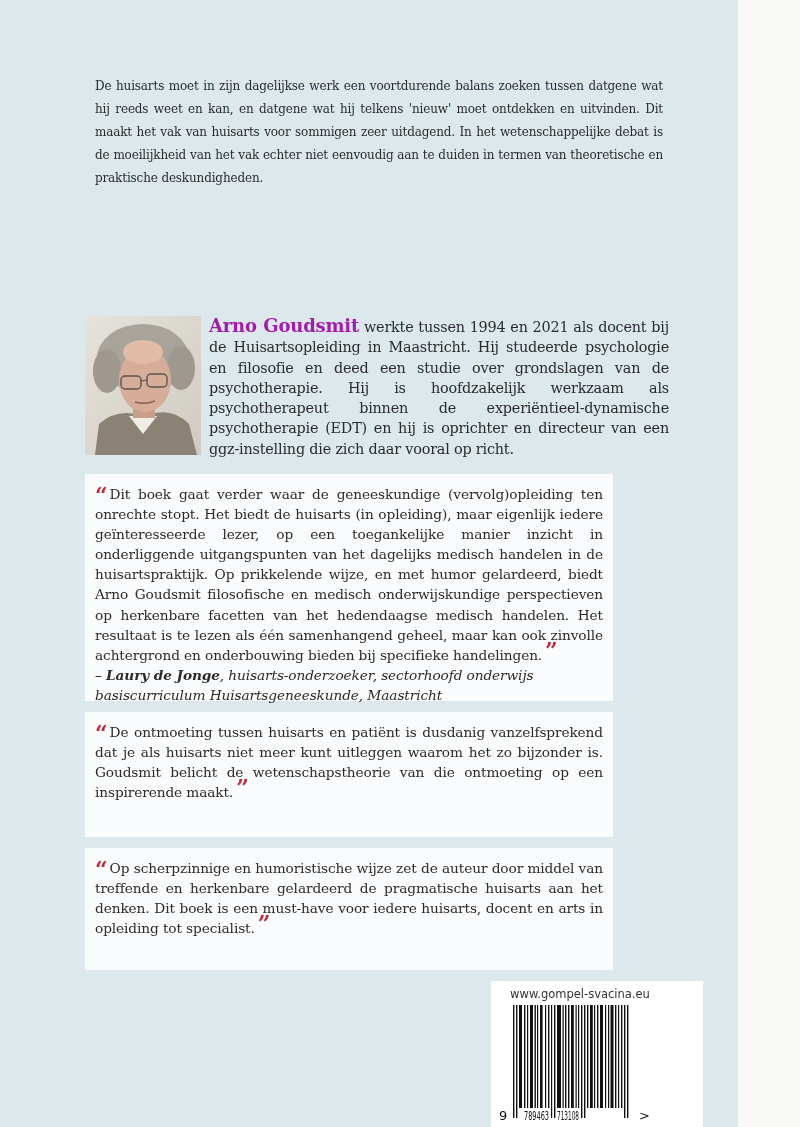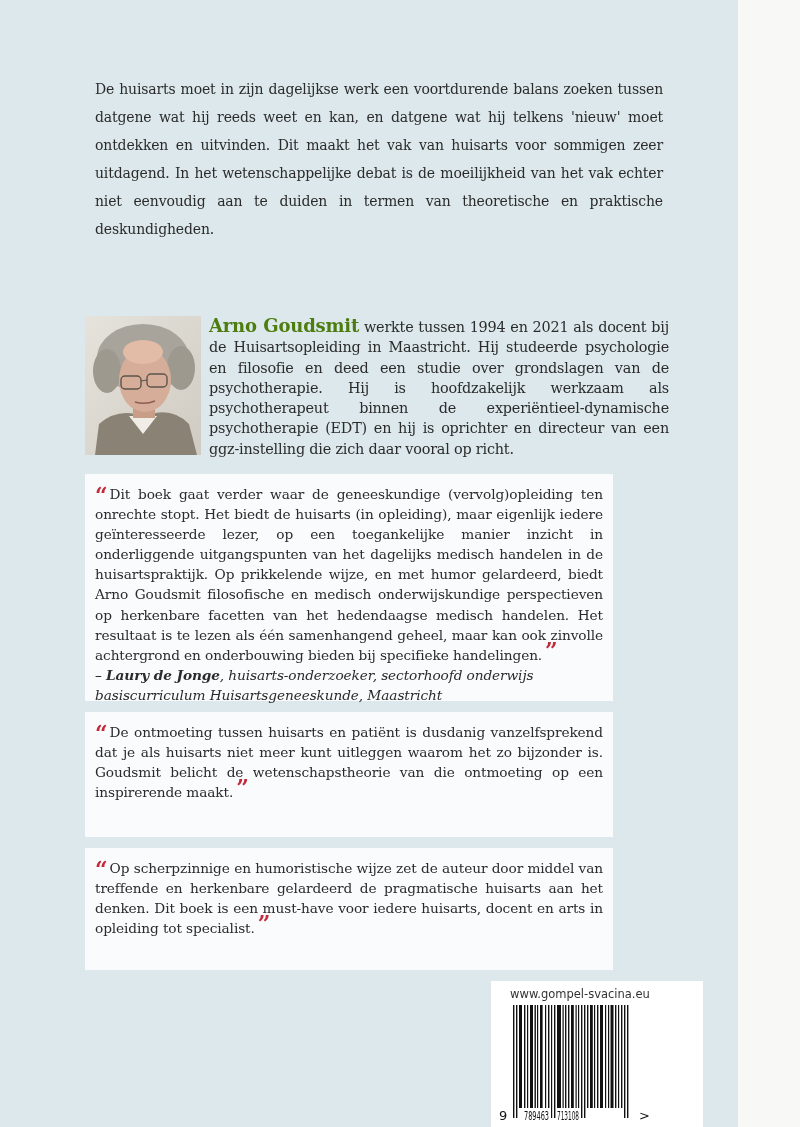--- a/index.html
+++ b/index.html
@@ -15,38 +15,38 @@
       width: 738px; height: 1127px;
       background: #dce8ec;
     }
     .spine-edge {
       position: absolute; left: 738px; top: 0;
       width: 62px; height: 1127px;
       background: #f8f8f6;
     }
     .intro {
       position: absolute; left: 95px; top: 75px; width: 568px;
-      font-size: 14px; line-height: 28px;
+      font-size: 12px; line-height: 23px;
       text-align: justify; letter-spacing: -0.15px;
     }
     .intro p { margin-bottom: 10px; }
     .author-block {
       position: absolute; left: 85px; top: 316px; width: 584px; height: 142px;
     }
     .author-photo {
       position: absolute; left: 0; top: 0; width: 116px; height: 139px;
       background: #d8d6d0; overflow: hidden;
     }
     .author-bio {
       position: absolute; left: 124px; top: 0; width: 460px;
       font-size: 14.4px; line-height: 20.3px; text-align: justify;
       letter-spacing: -0.2px;
     }
     .author-name {
-      font-weight: bold; font-size: 18px; color: #4d7c0f; letter-spacing: -0.2px;
+      font-weight: bold; font-size: 18px; color: #a21caf; letter-spacing: -0.2px;
     }
     .card {
       position: absolute; left: 85px; width: 528px;
       background: #fafbfc;
       padding: 10px 10px 10px 10px;
       font-size: 13.7px; line-height: 20.1px;
       text-align: justify; letter-spacing: -0.1px;
     }
     .card .q {
       color: #c22a3a; font-weight: bold; font-size: 22px;

